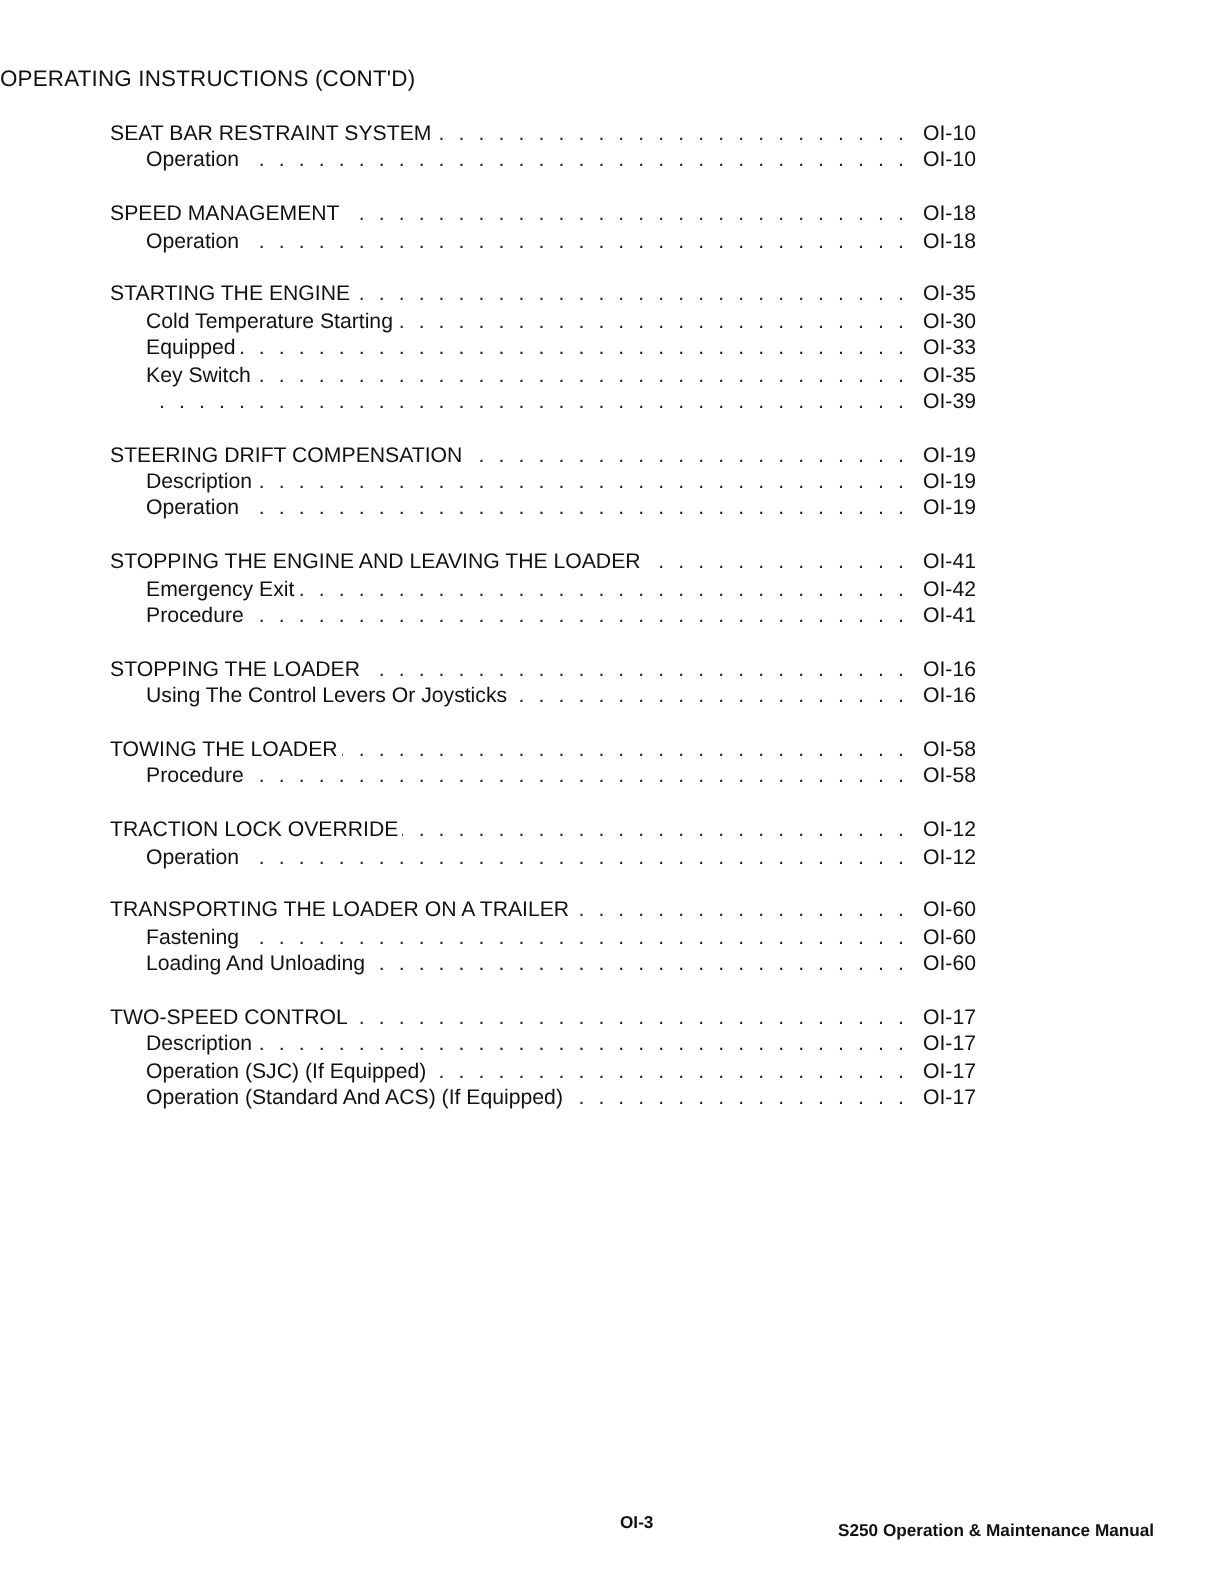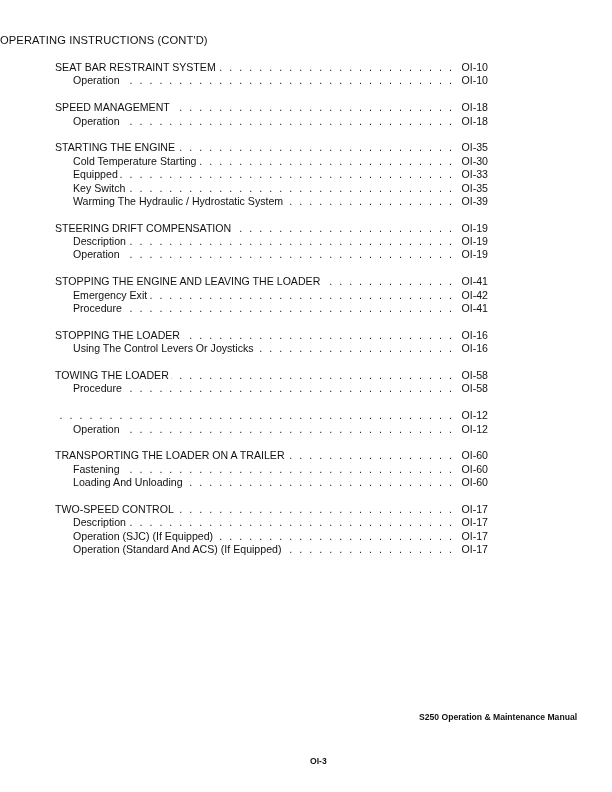--- a/index.html
+++ b/index.html
@@ -65,21 +65,21 @@
     }
     .footer-page {
       position: absolute;
       top: 756px;
       left: 310px;
       font-size: 8.6px;
       font-weight: bold;
     }
     .footer-manual {
       position: absolute;
-      top: 712px;
+      top: 760px;
       left: 419px;
       font-size: 8.6px;
       font-weight: bold;
     }
   </style>
 </head>
 <body>
 
 <div class="page-title">OPERATING INSTRUCTIONS (CONT'D)</div>
 
@@ -126,21 +126,20 @@
       <span class="label">Equipped</span>
       <span class="leader">. . . . . . . . . . . . . . . . . . . . . . . . . . . . . . . . . . . . . . . . . . . . . . . . . . . . . . . . . . . . . . . .</span>
       <span class="page">OI-33</span>
     </div>
     <div class="entry sub">
       <span class="label">Key Switch</span>
       <span class="leader">. . . . . . . . . . . . . . . . . . . . . . . . . . . . . . . . . . . . . . . . . . . . . . . . . . . . . . . . . . . . . . . .</span>
       <span class="page">OI-35</span>
     </div>
     <div class="entry sub">
-      <span class="label">Warming The Hydraulic / Hydrostatic System</span>
       <span class="leader">. . . . . . . . . . . . . . . . . . . . . . . . . . . . . . . . . . . . . . . . . . . . . . . . . . . . . . . . . . . . . . . .</span>
       <span class="page">OI-39</span>
     </div>
   </div>
 
   <div class="section">
     <div class="entry">
       <span class="label">STEERING DRIFT COMPENSATION</span>
       <span class="leader">. . . . . . . . . . . . . . . . . . . . . . . . . . . . . . . . . . . . . . . . . . . . . . . . . . . . . . . . . . . . . . . .</span>
       <span class="page">OI-19</span>
@@ -196,20 +195,21 @@
     </div>
     <div class="entry sub">
       <span class="label">Procedure</span>
       <span class="leader">. . . . . . . . . . . . . . . . . . . . . . . . . . . . . . . . . . . . . . . . . . . . . . . . . . . . . . . . . . . . . . . .</span>
       <span class="page">OI-58</span>
     </div>
   </div>
 
   <div class="section">
     <div class="entry">
+      <span class="label">TRACTION LOCK OVERRIDE</span>
       <span class="leader">. . . . . . . . . . . . . . . . . . . . . . . . . . . . . . . . . . . . . . . . . . . . . . . . . . . . . . . . . . . . . . . .</span>
       <span class="page">OI-12</span>
     </div>
     <div class="entry sub">
       <span class="label">Operation</span>
       <span class="leader">. . . . . . . . . . . . . . . . . . . . . . . . . . . . . . . . . . . . . . . . . . . . . . . . . . . . . . . . . . . . . . . .</span>
       <span class="page">OI-12</span>
     </div>
   </div>
 

